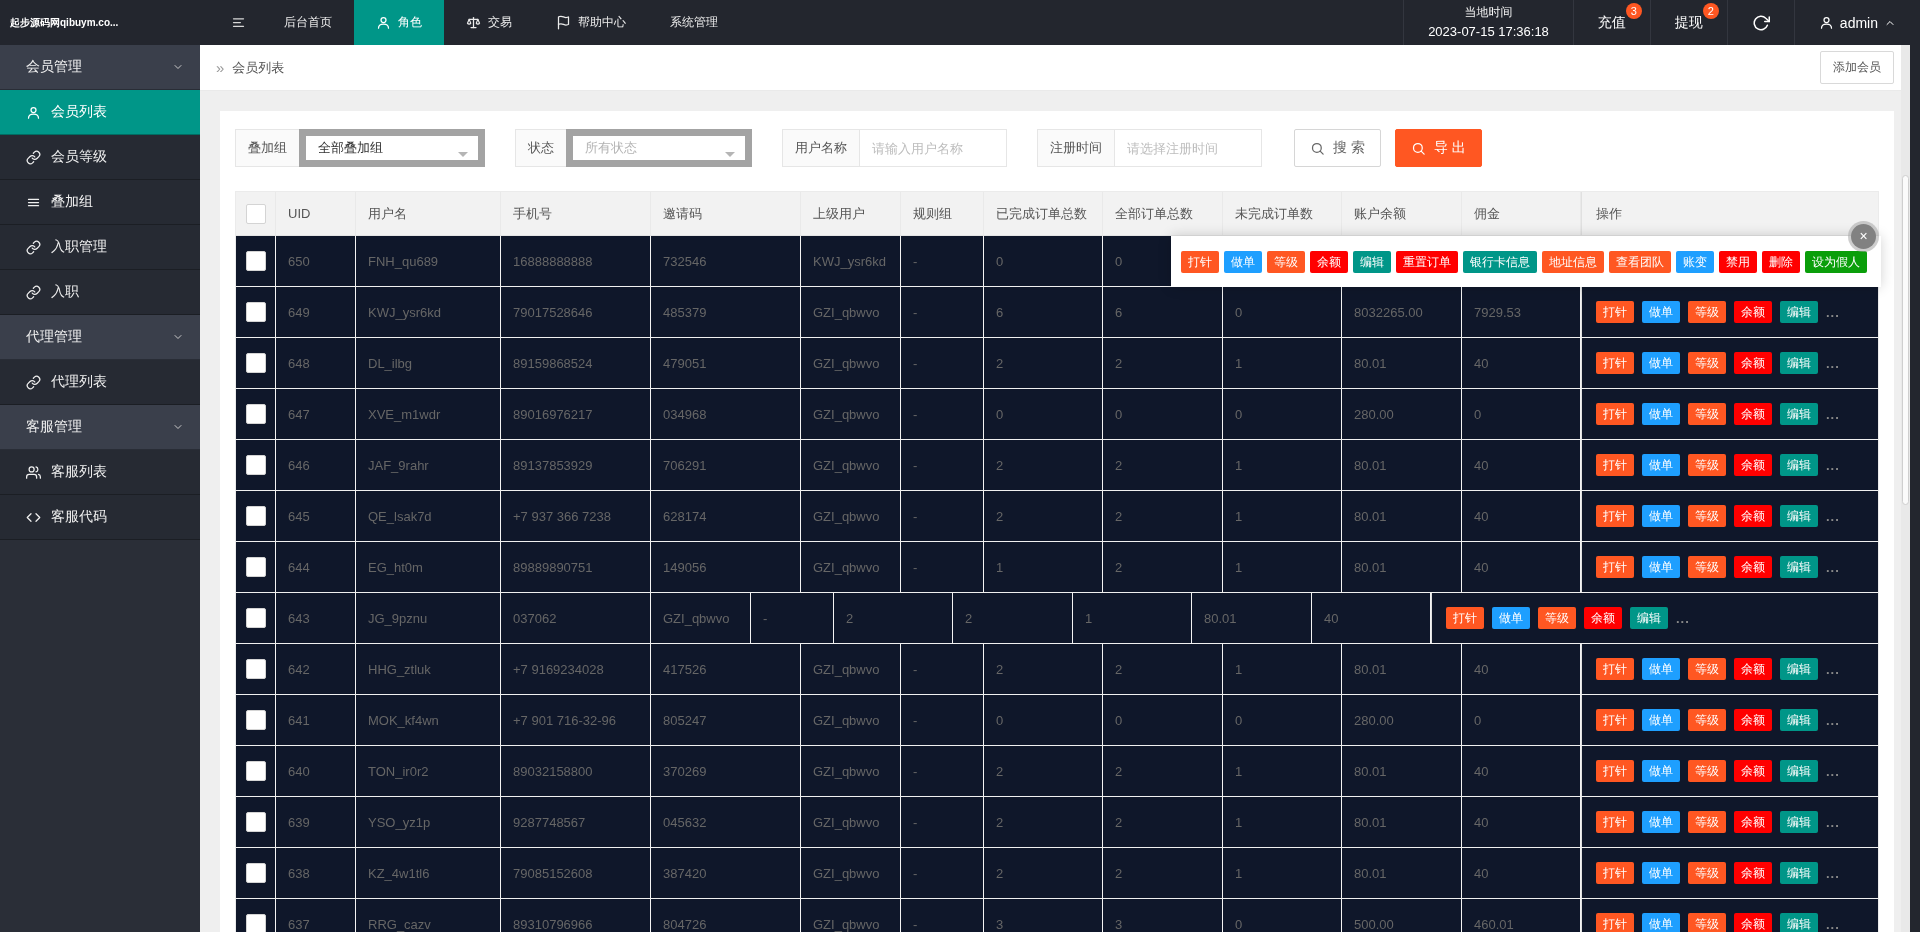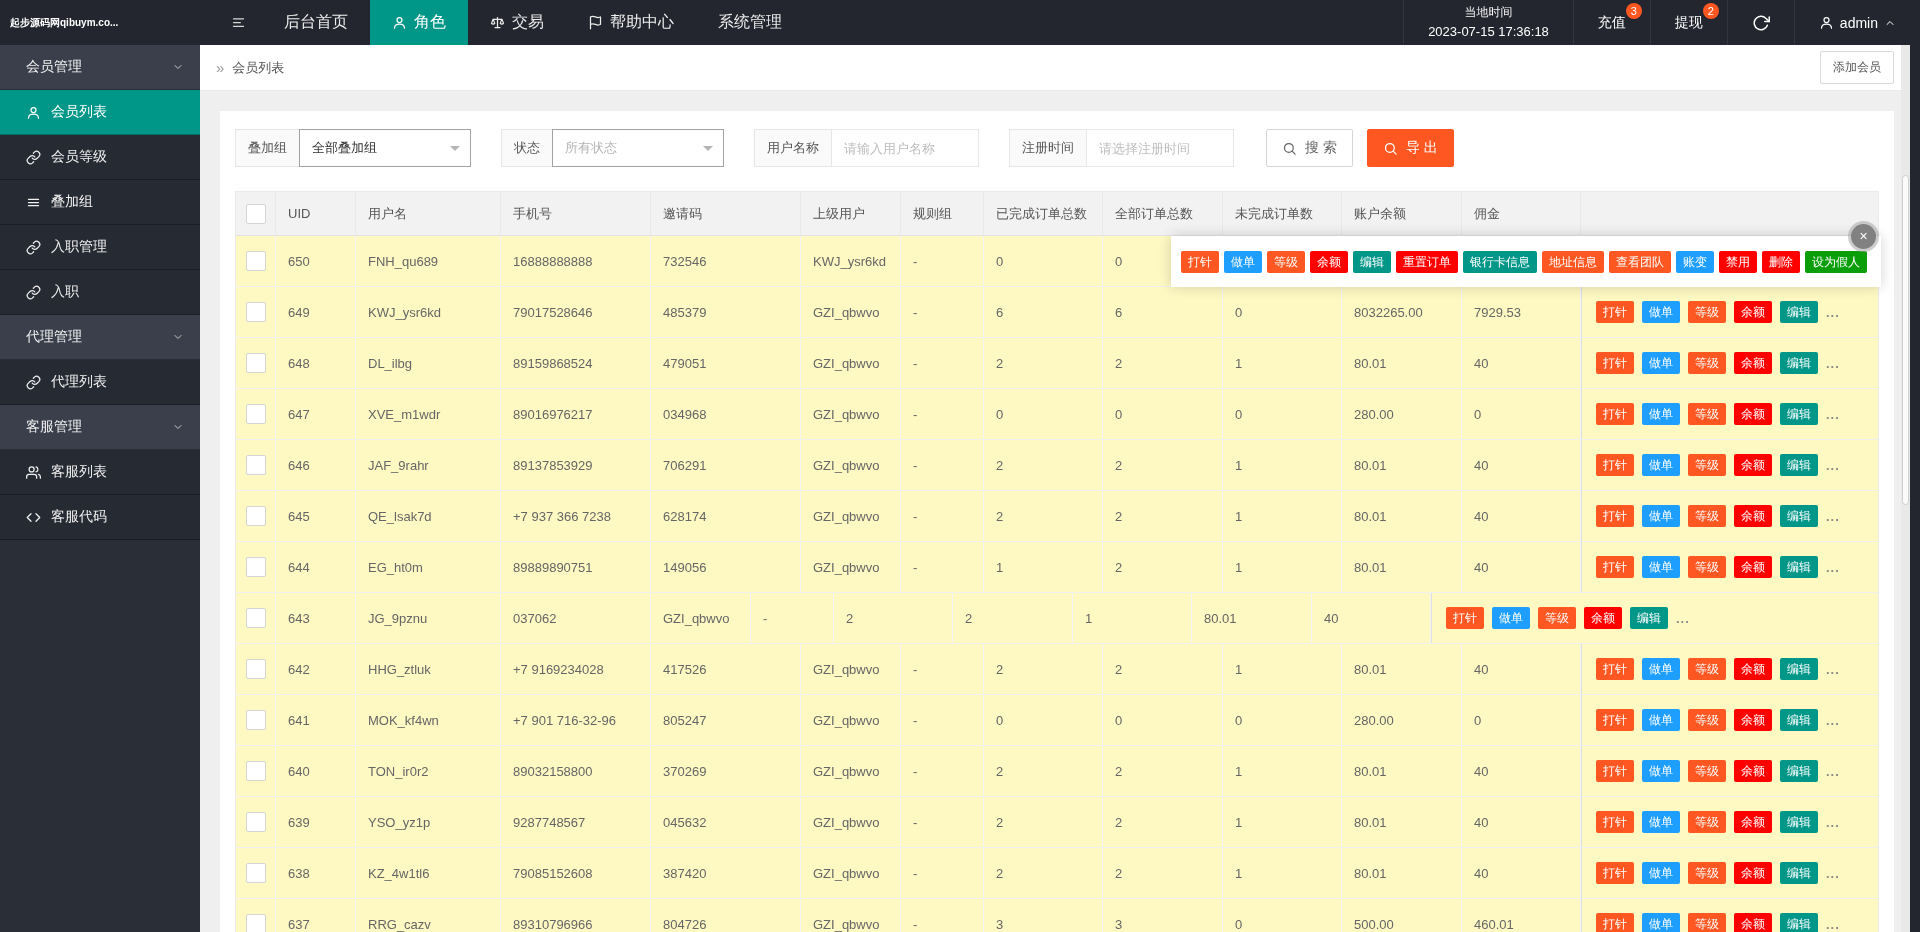--- a/index.html
+++ b/index.html
@@ -12,21 +12,21 @@
   .icon{display:inline-block;width:15px;height:15px;flex:none;}
   .icon svg{width:100%;height:100%;display:block;fill:none;stroke:currentColor;stroke-width:2;stroke-linecap:round;stroke-linejoin:round;}
   .icon.sm{width:12px;height:12px;}
   .icon.lg{width:18px;height:18px;}
 
   
   .topbar{position:absolute;top:0;left:0;width:1920px;height:45px;background:#23262E;display:flex;align-items:stretch;color:#fff;z-index:30;}
   .logo{width:200px;display:flex;align-items:center;padding:0 4px 0 10px;font-size:10px;font-weight:bold;white-space:nowrap;overflow:hidden;}
   .nav-toggle{width:48px;display:flex;align-items:center;justify-content:center;color:#d8d8d8;cursor:pointer;}
   .top-nav{display:flex;align-items:stretch;}
-  .nav-item{display:flex;align-items:center;gap:7px;padding:0 22px;font-size:16px;color:#ececec;cursor:pointer;white-space:nowrap;}
+  .nav-item{display:flex;align-items:center;gap:7px;padding:0 22px;font-size:12px;color:#ececec;cursor:pointer;white-space:nowrap;}
   .nav-item.active{background:#009688;color:#fff;}
   .top-right{margin-left:auto;display:flex;align-items:stretch;}
   .time-block{display:flex;flex-direction:column;justify-content:center;text-align:center;padding:0 24px;line-height:1.55;border-left:1px solid #33363F;}
   .time-block .t1{font-size:12px;color:#f4f4f4;}
   .time-block .t2{font-size:13px;color:#fff;}
   .top-item{position:relative;display:flex;align-items:center;gap:6px;padding:0 24px;font-size:14px;border-left:1px solid #33363F;cursor:pointer;white-space:nowrap;}
   .badge{position:absolute;top:3px;right:8px;min-width:16px;height:16px;border-radius:9px;background:#FF5722;color:#fff;font-size:11px;line-height:16px;text-align:center;padding:0 3px;box-sizing:border-box;}
 
   
   .sidebar{position:absolute;top:45px;left:0;width:200px;bottom:0;background:#2A2E37;z-index:20;}
@@ -42,32 +42,32 @@
   .bc-icon{color:#9a9a9a;font-size:15px;margin-right:8px;}
   .bc-label{font-size:13px;color:#555;}
   .add-btn{margin-left:auto;background:#fff;border:1px solid #d9d9d9;border-radius:2px;padding:7px 12px;font-size:12px;color:#555;cursor:pointer;}
 
   .card{margin:20px 16px 0 20px;background:#fff;padding:18px 15px 15px;min-height:1000px;box-sizing:border-box;}
 
   
   .filters{display:flex;align-items:center;}
   .fgroup{display:flex;height:38px;margin-right:30px;}
   .flabel{display:flex;align-items:center;padding:0 12px;background:#fafafa;border:1px solid #e6e6e6;border-right:0;font-size:13px;color:#555;white-space:nowrap;box-sizing:border-box;}
-  .fselect{width:172px;border:1px solid #a3a3a3;background:#fff;display:flex;align-items:center;padding:0 26px 0 12px;position:relative;font-size:13px;color:#333;cursor:pointer;box-sizing:border-box;}
+  .fselect{width:186px;border:7px solid #a3a3a3;background:#fff;display:flex;align-items:center;padding:0 26px 0 12px;position:relative;font-size:13px;color:#333;cursor:pointer;box-sizing:border-box;}
   .fselect .caret{position:absolute;right:10px;top:16px;width:0;height:0;border:5px solid transparent;border-top-color:#b5b5b5;}
   .fselect.placeholder .fval{color:#b3b3b3;}
   .finput{width:148px;height:38px;border:1px solid #e6e6e6;padding:0 12px;font-size:13px;color:#333;outline:none;box-sizing:border-box;border-radius:0;}
   .finput::placeholder{color:#bdbdbd;}
   .fbtns{display:flex;align-items:center;gap:14px;margin-left:2px;}
   .search-btn{display:flex;align-items:center;gap:8px;height:38px;padding:0 15px;background:#fff;border:1px solid #d6d6d6;border-radius:2px;font-size:14px;color:#666;cursor:pointer;}
   .export-btn{display:flex;align-items:center;gap:8px;height:38px;padding:0 15px;background:#FF5722;border:1px solid #FF5722;border-radius:2px;font-size:14px;color:#fff;cursor:pointer;}
 
   
   .table-wrap{margin-top:24px;position:relative;border:1px solid #ebebeb;border-bottom:0;}
-  .trow{display:flex;height:51px;background:#fef9c3;border-bottom:1px solid #f0f0f0;box-sizing:border-box;}
+  .trow{display:flex;height:51px;background:#0f172a;border-bottom:1px solid #f0f0f0;box-sizing:border-box;}
   .thead .trow{height:44px;background:#f2f2f2;border-bottom:1px solid #e4e4e4;}
   .cell{display:flex;align-items:center;padding:0 12px;font-size:13px;color:#666;border-right:1px solid #f3f3f3;overflow:hidden;white-space:nowrap;box-sizing:border-box;flex:none;}
   .thead .cell{color:#555;border-right:1px solid #e9e9e9;}
   .cell.c-check{justify-content:center;padding:0;}
   .cell.c-act{flex:1 1 auto;border-left:1px solid #e0e0e0;border-right:0;gap:8px;padding:0 14px;}
   .checkbox{width:18px;height:18px;border:1px solid #d4d4d4;border-radius:2px;background:#fff;cursor:pointer;}
   .abtn{border:0;border-radius:2px;color:#fff;font-size:12px;padding:5px 7px;line-height:1;cursor:pointer;white-space:nowrap;flex:none;font-family:inherit;}
   .more{color:#8a8a8a;font-weight:bold;letter-spacing:1px;cursor:pointer;}
 
   
@@ -334,20 +334,21 @@
             <div class="cell" style="flex: 0 0 145px;">用户名</div>
             <div class="cell" style="flex: 0 0 150px;">手机号</div>
             <div class="cell" style="flex: 0 0 150px;">邀请码</div>
             <div class="cell" style="flex: 0 0 100px;">上级用户</div>
             <div class="cell" style="flex: 0 0 83px;">规则组</div>
             <div class="cell" style="flex: 0 0 119px;">已完成订单总数</div>
             <div class="cell" style="flex: 0 0 120px;">全部订单总数</div>
             <div class="cell" style="flex: 0 0 119px;">未完成订单数</div>
             <div class="cell" style="flex: 0 0 120px;">账户余额</div>
             <div class="cell" style="flex: 0 0 119px;">佣金</div>
+            <div class="cell c-act">操作</div>
           </div>
         </div>
       <div class="tbody" id="tbody">
           <div class="trow">
             <div class="cell c-check" style="flex: 0 0 40px;">
               <div class="checkbox"></div>
             </div>
             <div class="cell" style="flex: 0 0 80px;">650</div>
             <div class="cell" style="flex: 0 0 145px;">FNH_qu689</div>
             <div class="cell" style="flex: 0 0 150px;">16888888888</div>

